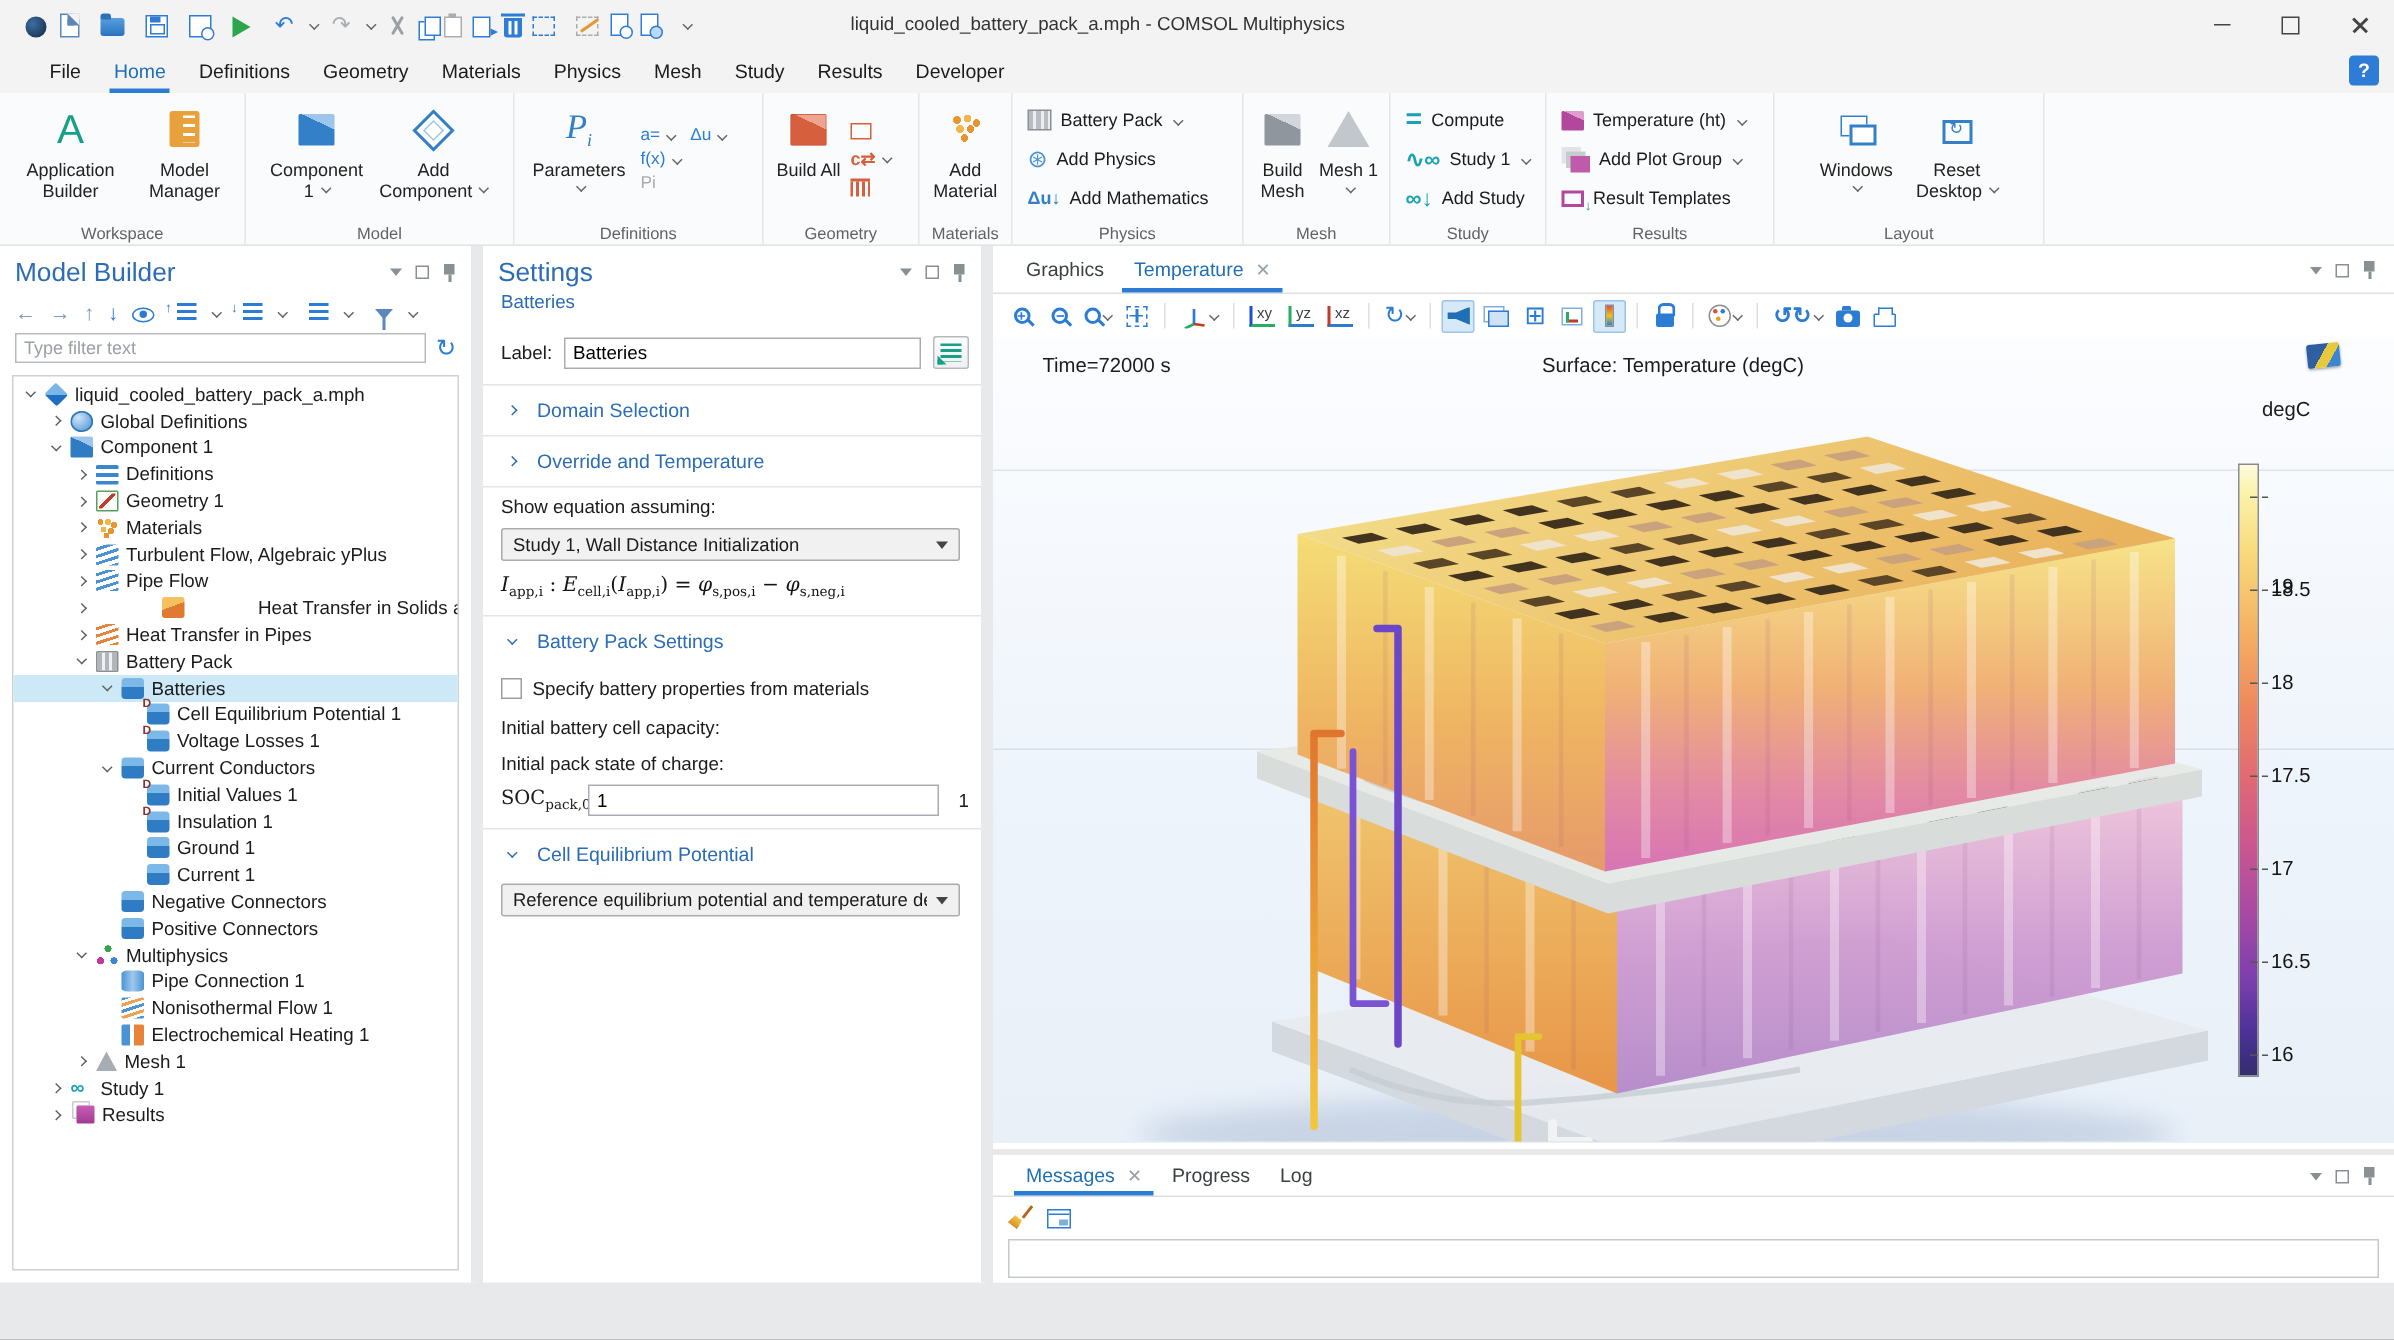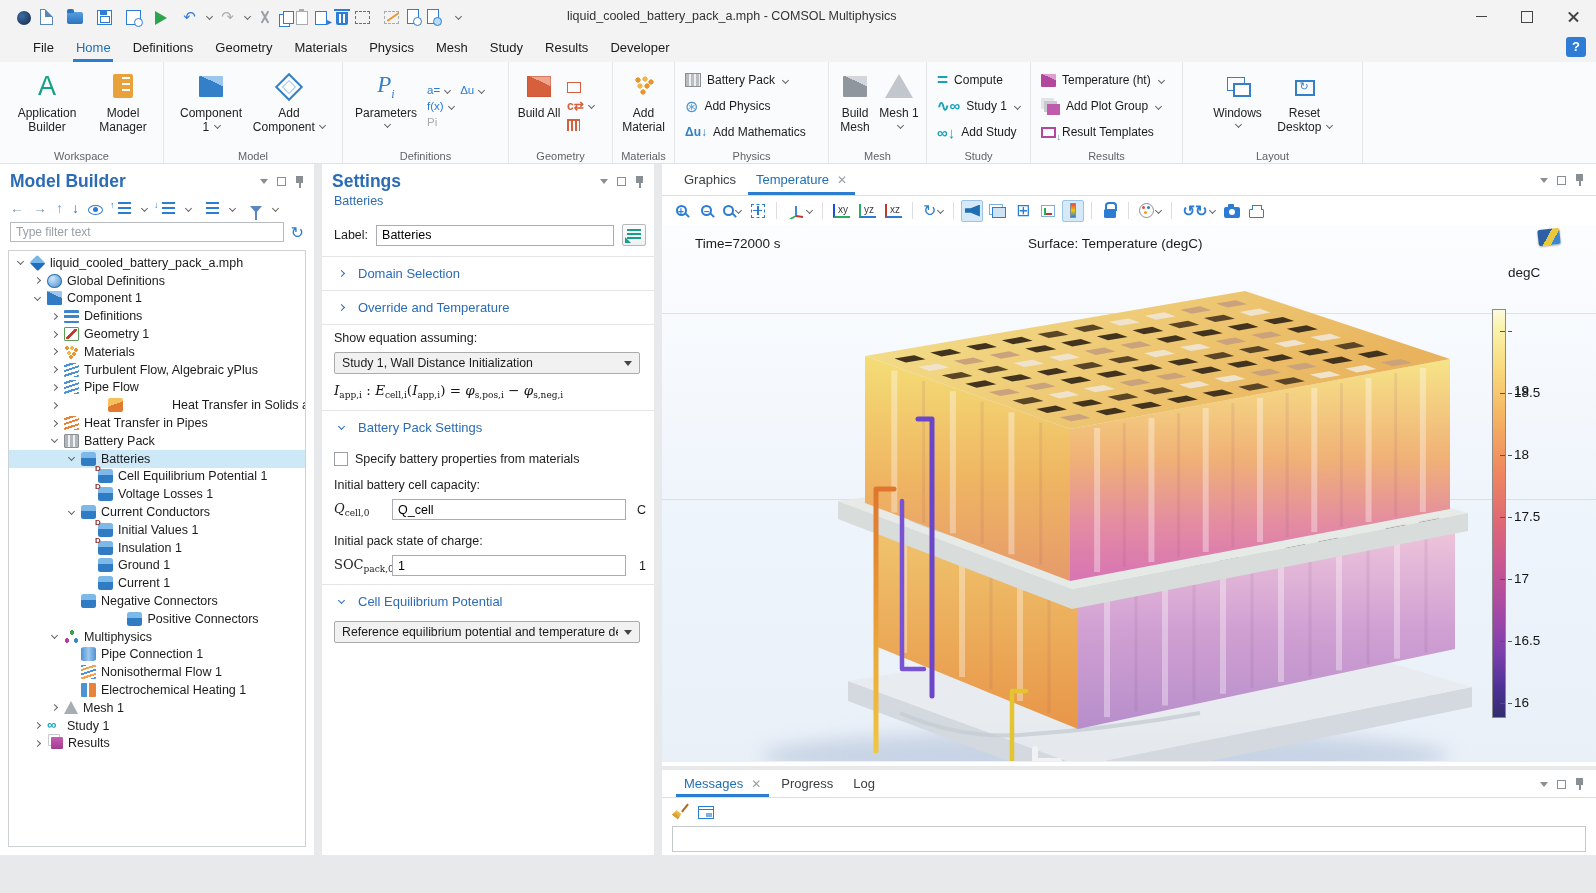--- a/index.html
+++ b/index.html
@@ -99,21 +99,21 @@
  radial-gradient(circle 2.6px at 14px 11px,#e8952d 97%,transparent),
  radial-gradient(circle 2.6px at 10px 17px,#e8952d 97%,transparent)}
 .ri-geo-imp{width:14px;height:11px;border:1.5px solid #d65f3d}
 .ri-geo-upd{color:#d65f3d;font-size:12px;font-weight:bold}
 .ri-geo-grid{width:13px;height:12px;background:repeating-linear-gradient(90deg,#d65f3d 0 2px,transparent 2px 4px);border-top:2px solid #d65f3d}
 .sm-ic{display:inline-flex;align-items:center;gap:3px}
 
 
 .panel{position:absolute;top:164px;bottom:38px;background:#fff}
 .panel-header{display:flex;align-items:center;justify-content:space-between;padding:7px 10px 2px 10px}
-.panel-title{font-size:17.5px;color:#2b6cb5;font-weight:700}
+.panel-title{font-size:17.5px;color:#2b6cb5;font-weight:400}
 .ph-icons{display:flex;gap:9px;align-items:center}
 .i-caret-d{width:0;height:0;border-left:4px solid transparent;border-right:4px solid transparent;border-top:5px solid #8a8f94}
 .i-square{width:9px;height:9px;border:1.4px solid #8a8f94}
 .i-pin{width:9px;height:12px;position:relative}
 .i-pin::before{content:'';position:absolute;left:1px;top:0;width:7px;height:7px;background:#8a8f94}
 .i-pin::after{content:'';position:absolute;left:4px;top:7px;width:1.6px;height:5px;background:#8a8f94}
 
 
 #left-panel{left:0;width:318px;border-right:4px solid #e7e9eb}
 .mb-toolbar{display:flex;align-items:center;gap:9px;padding:5px 10px 3px 10px;height:26px}
@@ -631,21 +631,21 @@
         <div class="trow" style="padding-left: 72px;">
           <span class="tw"></span>
           <span class="ic ic-feature"></span>
           <span>Current 1</span>
         </div>
         <div class="trow" style="padding-left: 55px;">
           <span class="tw"></span>
           <span class="ic ic-feature"></span>
           <span>Negative Connectors</span>
         </div>
-        <div class="trow" style="padding-left: 55px; justify-content: center;">
+        <div class="trow" style="padding-left: 55px;">
           <span class="tw"></span>
           <span class="ic ic-feature"></span>
           <span>Positive Connectors</span>
         </div>
         <div class="trow" style="padding-left: 38px;">
           <span class="tw">
             <i class="open"></i>
           </span>
           <span class="ic ic-multiphysics"></span>
           <span>Multiphysics</span>
@@ -730,25 +730,20 @@
       <span class="tw">
           <i class="open"></i>
         </span>
         <span>Battery Pack Settings</span>
     </div>
     <div class="cb-row">
       <span class="checkbox"></span>
       <span>Specify battery properties from materials</span>
     </div>
     <div class="caption">Initial battery cell capacity:</div>
-    <div class="field-row">
-      <span class="sym" id="sym-capacity"><span style="font-style: italic;">Q</span><sub>cell,0</sub></span>
-      <input type="text" value="Q_cell" style="">
-      <span class="unit">C</span>
-    </div>
     <div class="caption">Initial pack state of charge:</div>
     <div class="field-row">
       <span class="sym" id="sym-soc"><span style="font-style: normal;">SOC</span><sub>pack,0</sub></span>
       <input type="text" value="1" style="">
       <span class="unit">1</span>
     </div>
     <div class="divider" style="margin-top:6px"></div>
     <div class="sec-head">
       <span class="tw">
           <i class="open"></i>

